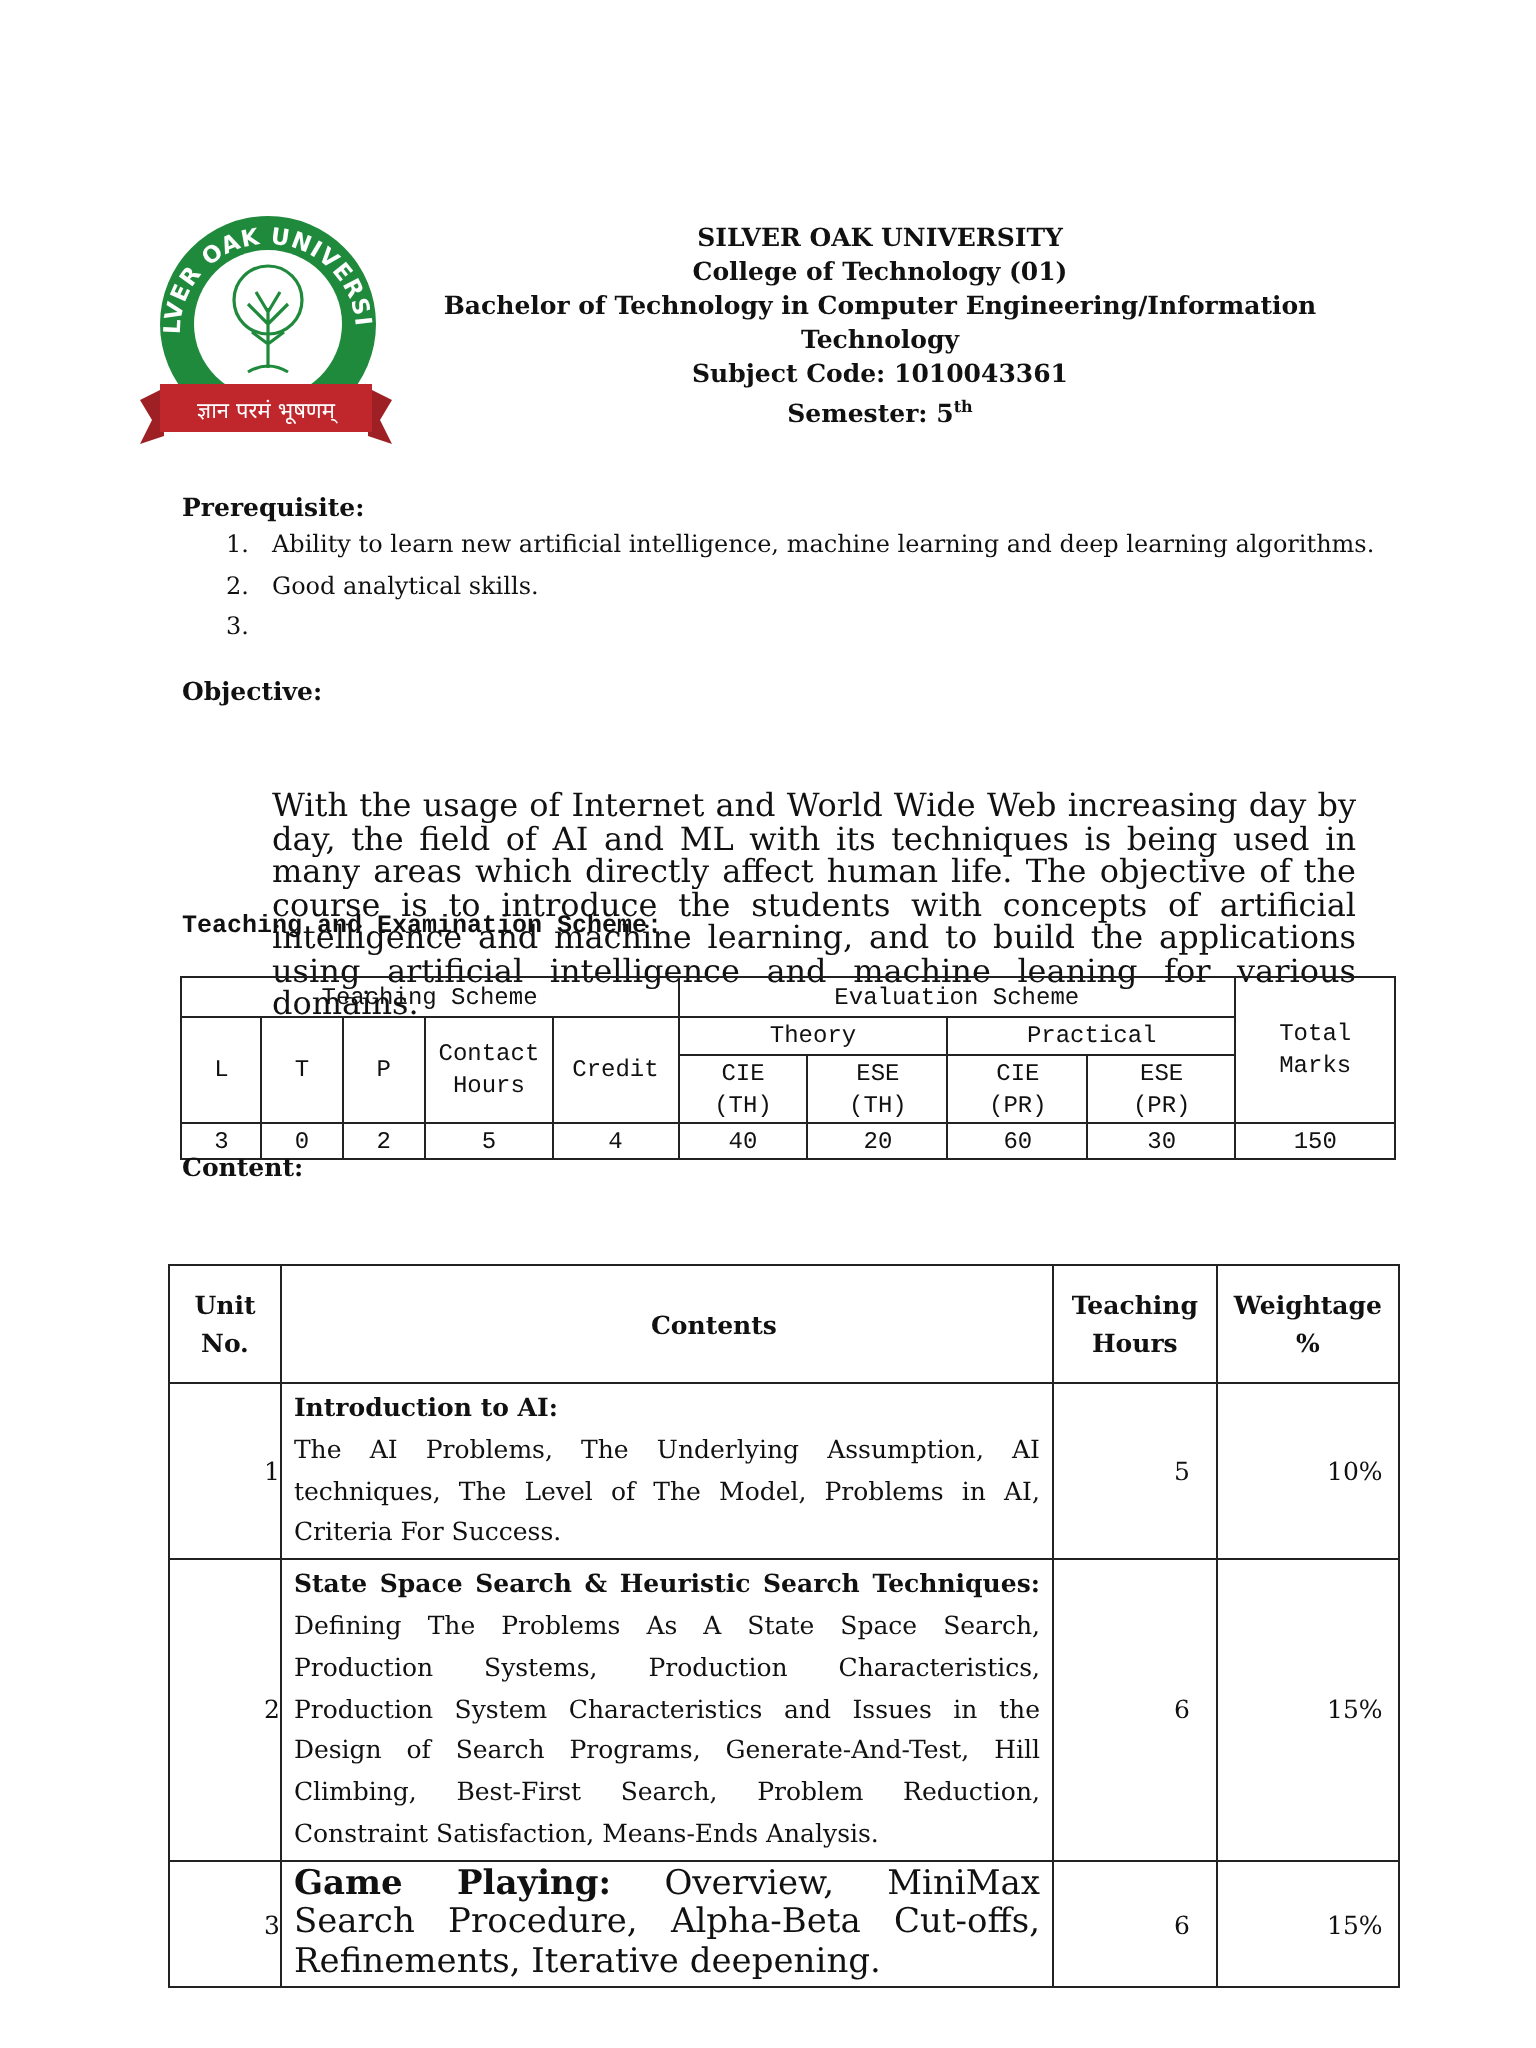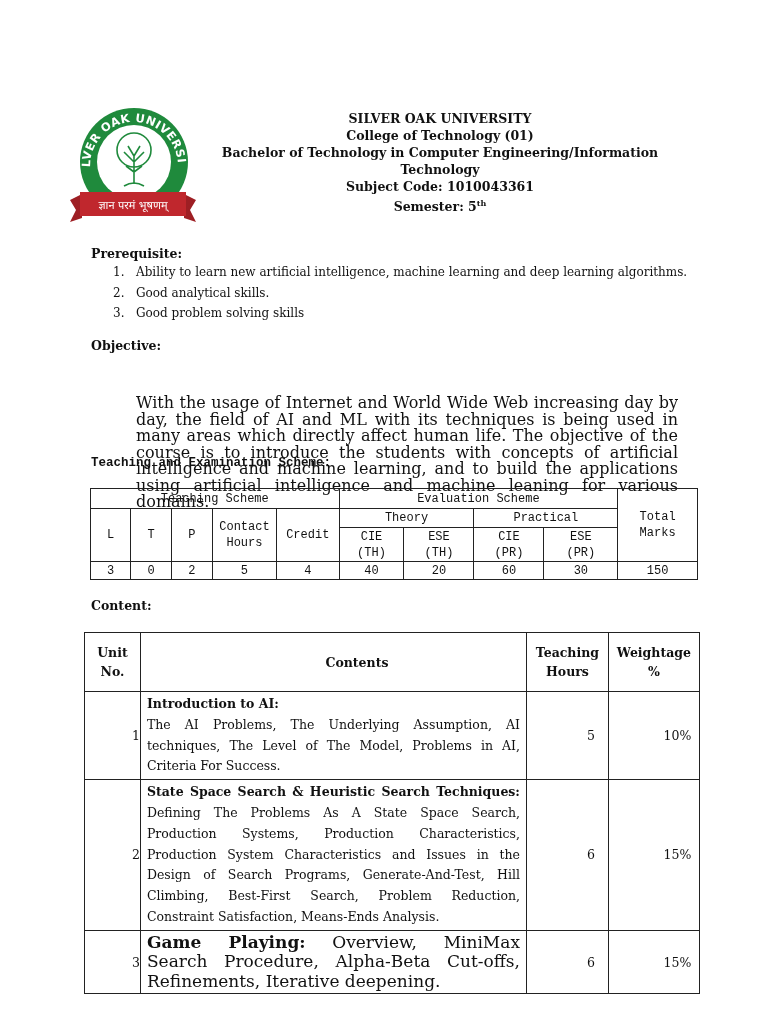--- a/index.html
+++ b/index.html
@@ -74,21 +74,20 @@
   <li>
       <span class="num">1.</span>
       <span>Ability to learn new artificial intelligence, machine learning and deep learning algorithms.</span>
     </li>
   <li>
       <span class="num">2.</span>
       <span>Good analytical skills.</span>
     </li>
   <li>
       <span class="num">3.</span>
-      <span>Good problem solving skills</span>
     </li>
 </ul>
 
 <div class="section-title" style="top:338px;">Objective:</div>
 <div class="objective-text">With the usage of Internet and World Wide Web increasing day by day, the field of AI and ML with its techniques is being used in many areas which directly affect human life. The objective of the course is to introduce the students with concepts of artificial intelligence and machine learning, and to build the applications using artificial intelligence and machine leaning for various domains.</div>
 
 <div class="section-title" style="top:456px;font-family:Liberation Mono, monospace;">Teaching and Examination Scheme:</div>
 <table class="scheme">
   <colgroup>
     <col style="width:41px">
@@ -131,21 +130,21 @@
     <td>4</td>
     <td>40</td>
     <td>20</td>
     <td>60</td>
     <td>30</td>
     <td>150</td>
   </tr>
 </tbody>
   </table>
 
-<div class="section-title" style="top:598px;">Content:</div>
+<div class="section-title" style="top:576px;">Content:</div>
 <table class="content">
   <colgroup>
     <col style="width:43px">
       <col style="width:404px">
       <col style="width:82px">
       <col style="width:87px">
   </colgroup>
   <tbody>
       <tr style="height:39px">
     <td class="hd" style="padding:0 6px">Unit No.</td>

